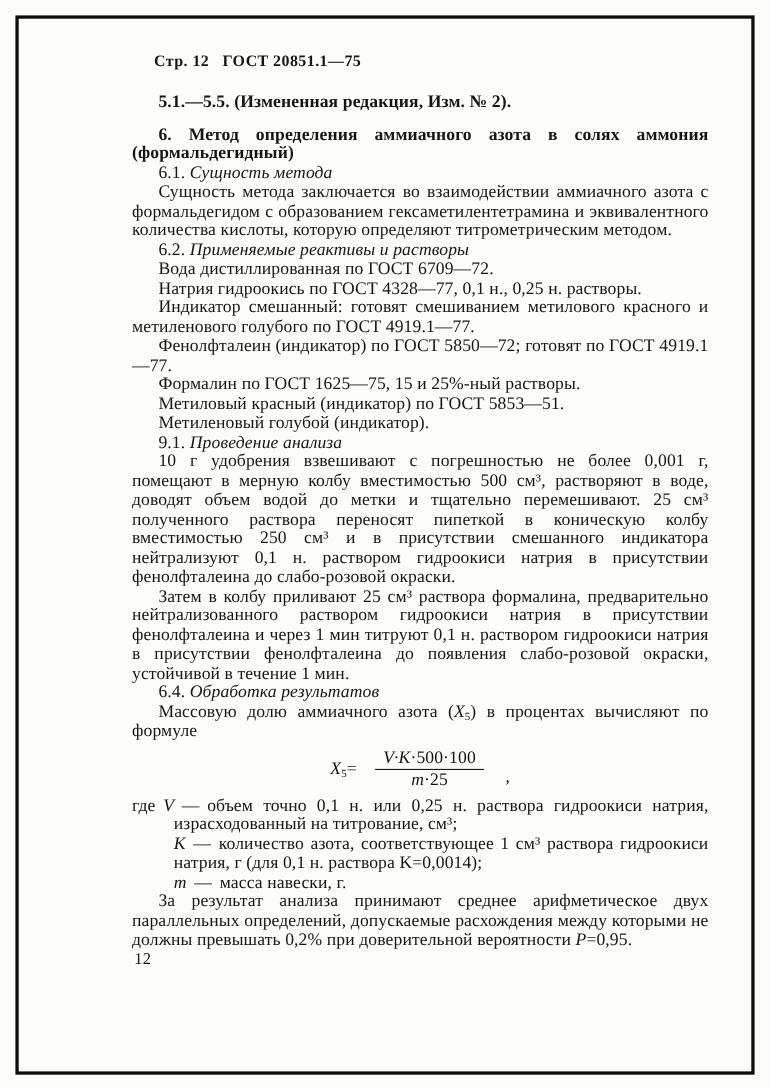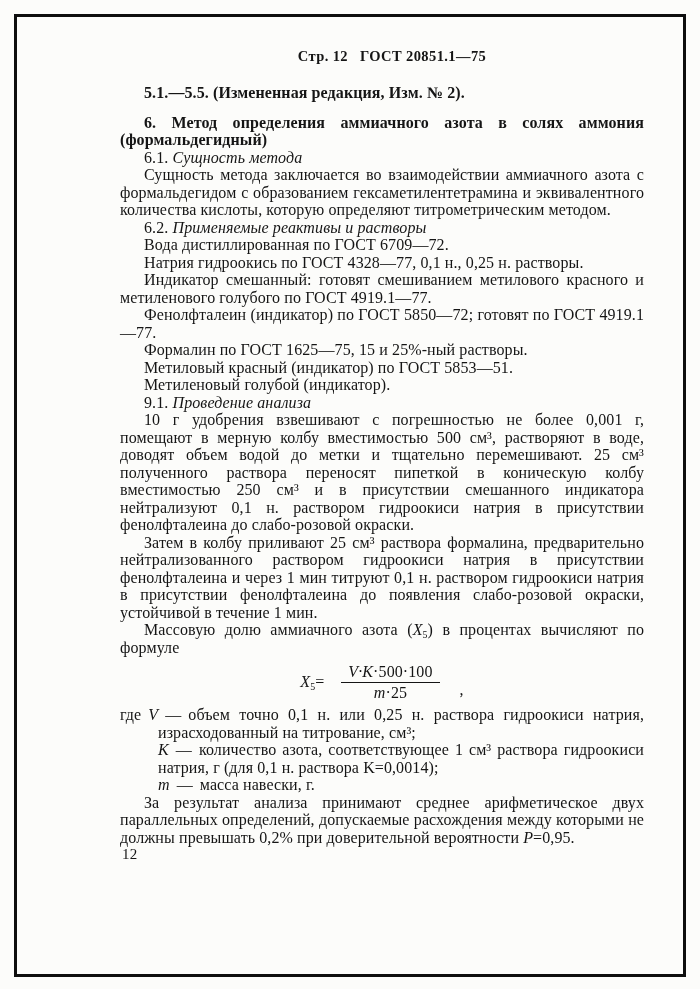--- a/index.html
+++ b/index.html
@@ -27,21 +27,20 @@
     width:524px;
   }
   .header {
     display:flex;
     gap:12px;
     margin-left:20px;
     margin-bottom:19px;
     font-weight:bold;
     font-size:14.5px;
     letter-spacing:0.4px;
-    justify-content:center;
   }
   .body-text {
     font-size:16px;
     line-height:17.5px;
     text-align:justify;
     letter-spacing:0.1px;
   }
   .para { text-indent:24px; }
   .bold { font-weight:bold; }
   .ital { font-style:italic; }
@@ -116,20 +115,21 @@
       <p class="para">Фенолфталеин (индикатор) по ГОСТ 5850—72; готовят по ГОСТ&nbsp;4919.1—77.</p>
       <p class="para">Формалин по ГОСТ 1625—75, 15 и 25%-ный растворы.</p>
       <p class="para">Метиловый красный (индикатор) по ГОСТ 5853—51.</p>
       <p class="para">Метиленовый голубой (индикатор).</p>
 
       <p class="para"><span>9.1.</span> <span class="ital">Проведение анализа</span></p>
 
       <p class="para">10 г удобрения взвешивают с погрешностью не более 0,001 г, помещают в мерную колбу вместимостью 500 см³, растворяют в воде, доводят объем водой до метки и тщательно перемешивают. 25 см³ полученного раствора переносят пипеткой в коническую колбу вместимостью 250 см³ и в присутствии смешанного индикатора нейтрализуют 0,1 н. раствором гидроокиси натрия в присутствии фенолфталеина до слабо-розовой окраски.</p>
       <p class="para">Затем в колбу приливают 25 см³ раствора формалина, предварительно нейтрализованного раствором гидроокиси натрия в присутствии фенолфталеина и через 1 мин титруют 0,1 н. раствором гидроокиси натрия в присутствии фенолфталеина до появления слабо-розовой окраски, устойчивой в течение 1 мин.</p>
 
+      <p class="para"><span>6.4.</span> <span class="ital">Обработка результатов</span></p>
 
       <p class="para"><span>Массовую долю аммиачного азота (</span><span class="var">X</span><sub class="s">5</sub><span>) в процентах вычисляют по формуле</span></p>
 
       <div class="formula-line">
         <span class="f-lhs"><span class="var">X</span><sub class="s">5</sub><span>=</span></span>
         <span class="frac">
           <span class="num"><span class="var">V·K</span><span>·500·100</span></span>
           <span class="den"><span class="var">m</span><span>·25</span></span>
         </span>
         <span class="f-comma">,</span>

